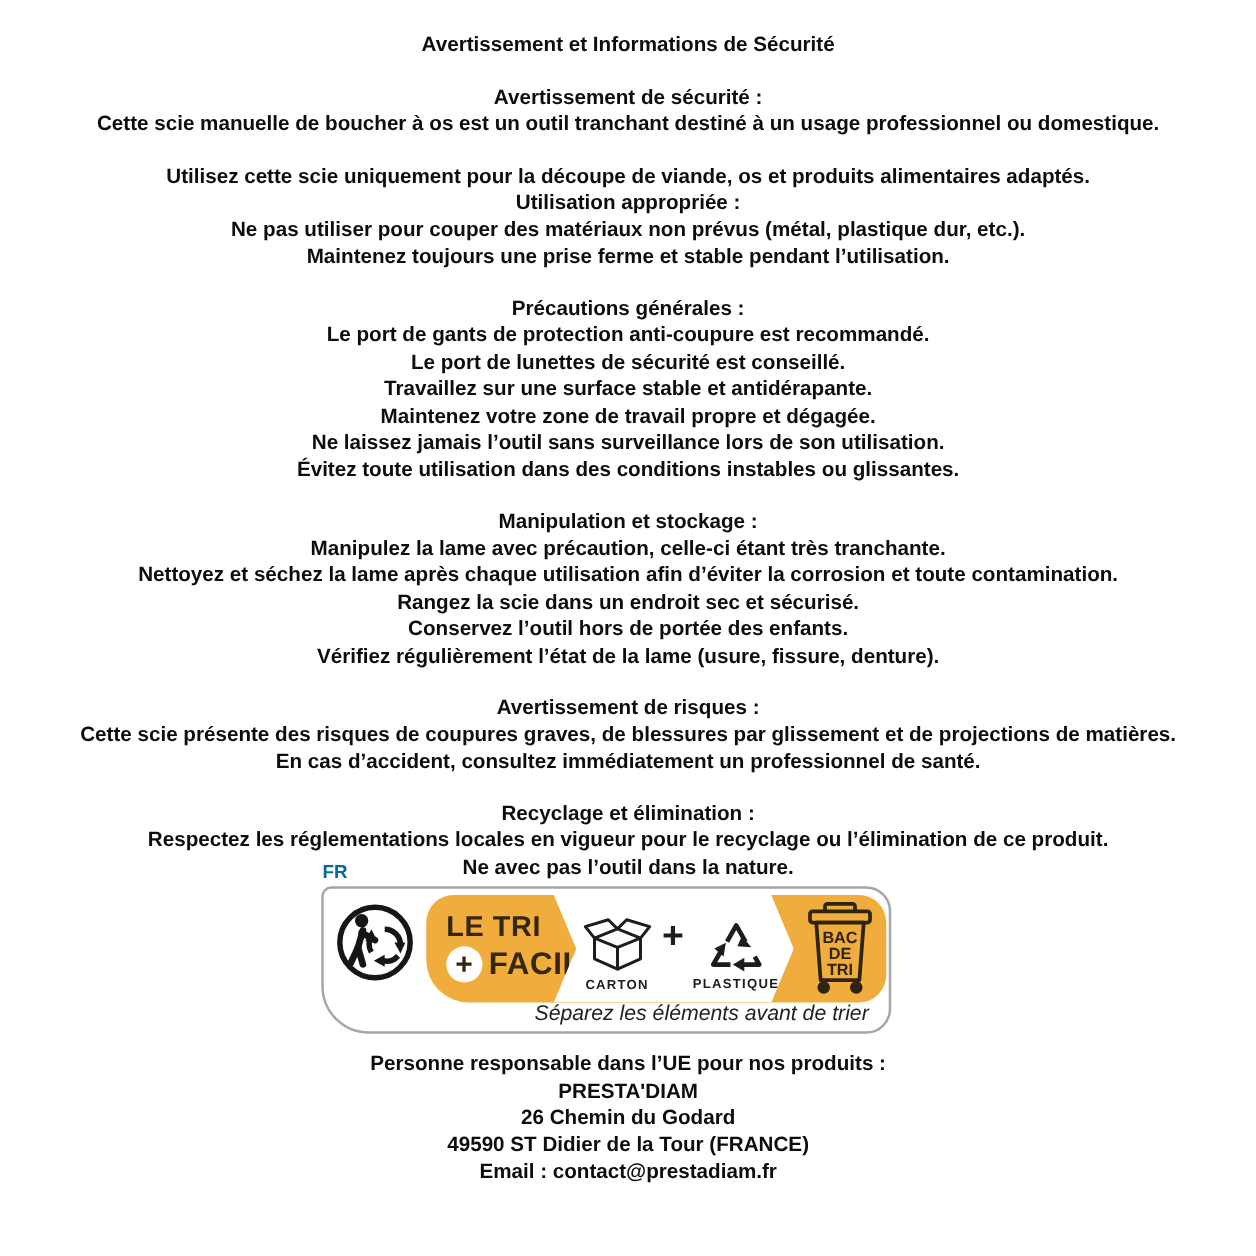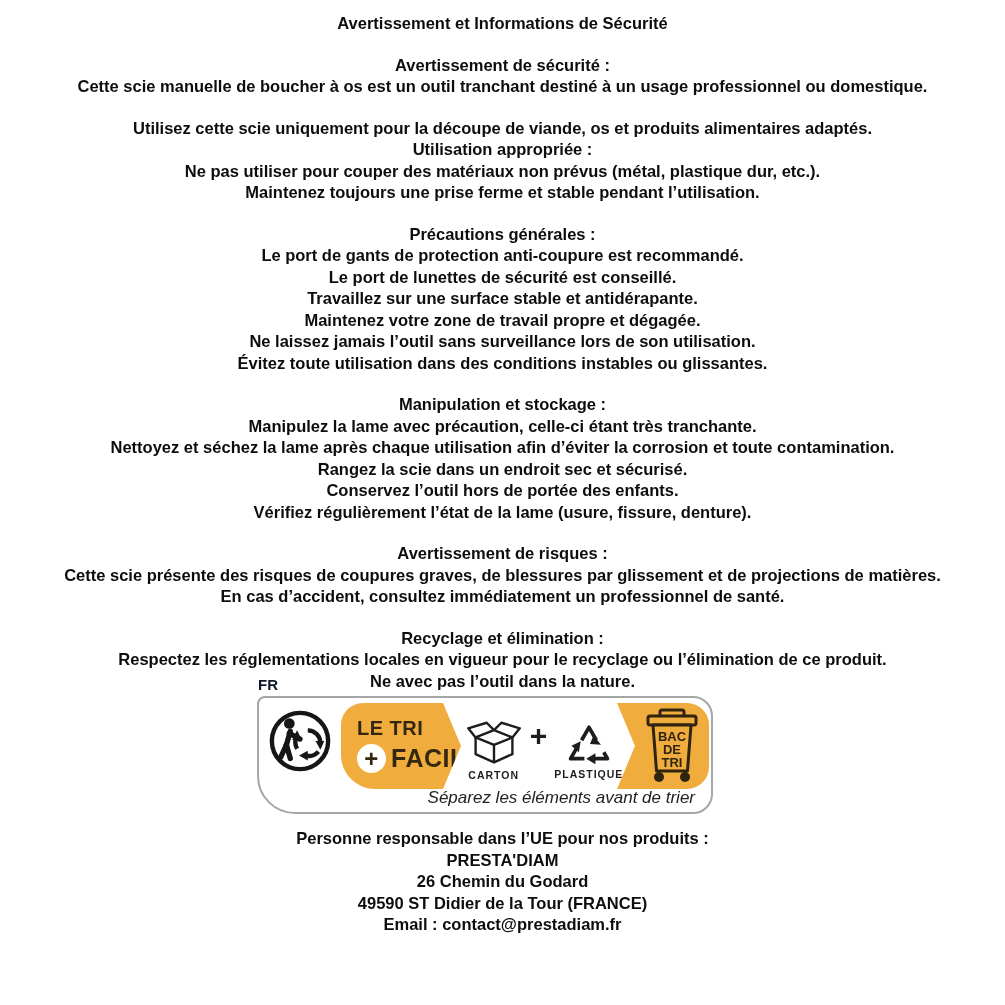--- a/index.html
+++ b/index.html
@@ -1,30 +1,30 @@
 <!DOCTYPE html>
 <html><head>
 <meta charset="utf-8">
 <style>
   html,body{margin:0;padding:0;background:#ffffff;}
   .page{width:1005px;height:1005px;margin:0 auto;background:#fff;overflow:hidden;
         font-family:"Liberation Sans","DejaVu Sans",sans-serif;color:#0d0d0d;}
-  .doc{padding-top:13px;text-align:center;font-weight:700;font-size:16.5px;}
+  .doc{padding-top:26px;text-align:center;font-weight:700;font-size:16.5px;}
   .line{line-height:21.5px;white-space:nowrap;}
   .gap{height:20px;}
   
   .logo-wrap{position:relative;margin-left:257px;margin-top:4px;width:456px;height:118px;text-align:left;}
-  .fr{position:absolute;top:-20px;left:1px;font-size:15px;font-weight:700;color:#0f172a;line-height:18px;}
+  .fr{position:absolute;top:-20px;left:1px;font-size:15px;font-weight:700;color:#0369a1;line-height:18px;}
   .logo-box{position:relative;width:456px;height:118px;background:#fff;border:2px solid #a6a6a6;
             border-radius:8px 20px 20px 38px;box-sizing:border-box;}
   .triman{position:absolute;left:8px;top:10px;}
   .band{position:absolute;left:82px;top:5px;width:368px;height:86px;background:#F0AC3C;
         border-radius:22px 22px 22px 34px;}
   .badge{position:absolute;left:16px;top:11px;color:#33270F;font-weight:800;letter-spacing:0.5px;}
-  .badge-top{font-size:20px;line-height:29px;}
+  .badge-top{font-size:23px;line-height:29px;}
   .badge-bottom{font-size:25px;line-height:31px;display:flex;align-items:center;gap:5px;}
   .plus-circle{display:inline-flex;width:29px;height:29px;border-radius:50%;background:#fff;
                align-items:center;justify-content:center;font-size:24px;font-weight:900;color:#33270F;}
   .chevron{position:absolute;left:102px;top:0;width:192px;height:86px;background:#fff;
            clip-path:polygon(0 0,calc(100% - 18px) 0,100% 50%,calc(100% - 18px) 100%,0 100%,18px 50%);
            display:flex;align-items:center;justify-content:center;padding-left:10px;box-sizing:border-box;}
   .material{display:flex;flex-direction:column;align-items:center;margin-top:8px;}
   .mat-label{font-size:10.5px;font-weight:700;letter-spacing:1px;color:#1d1d1d;margin-top:3px;}
   .mat-plus{font-size:30px;font-weight:900;color:#1d1d1d;margin:0 7px 20px 7px;}
   .bin{position:absolute;right:8px;top:5px;}

